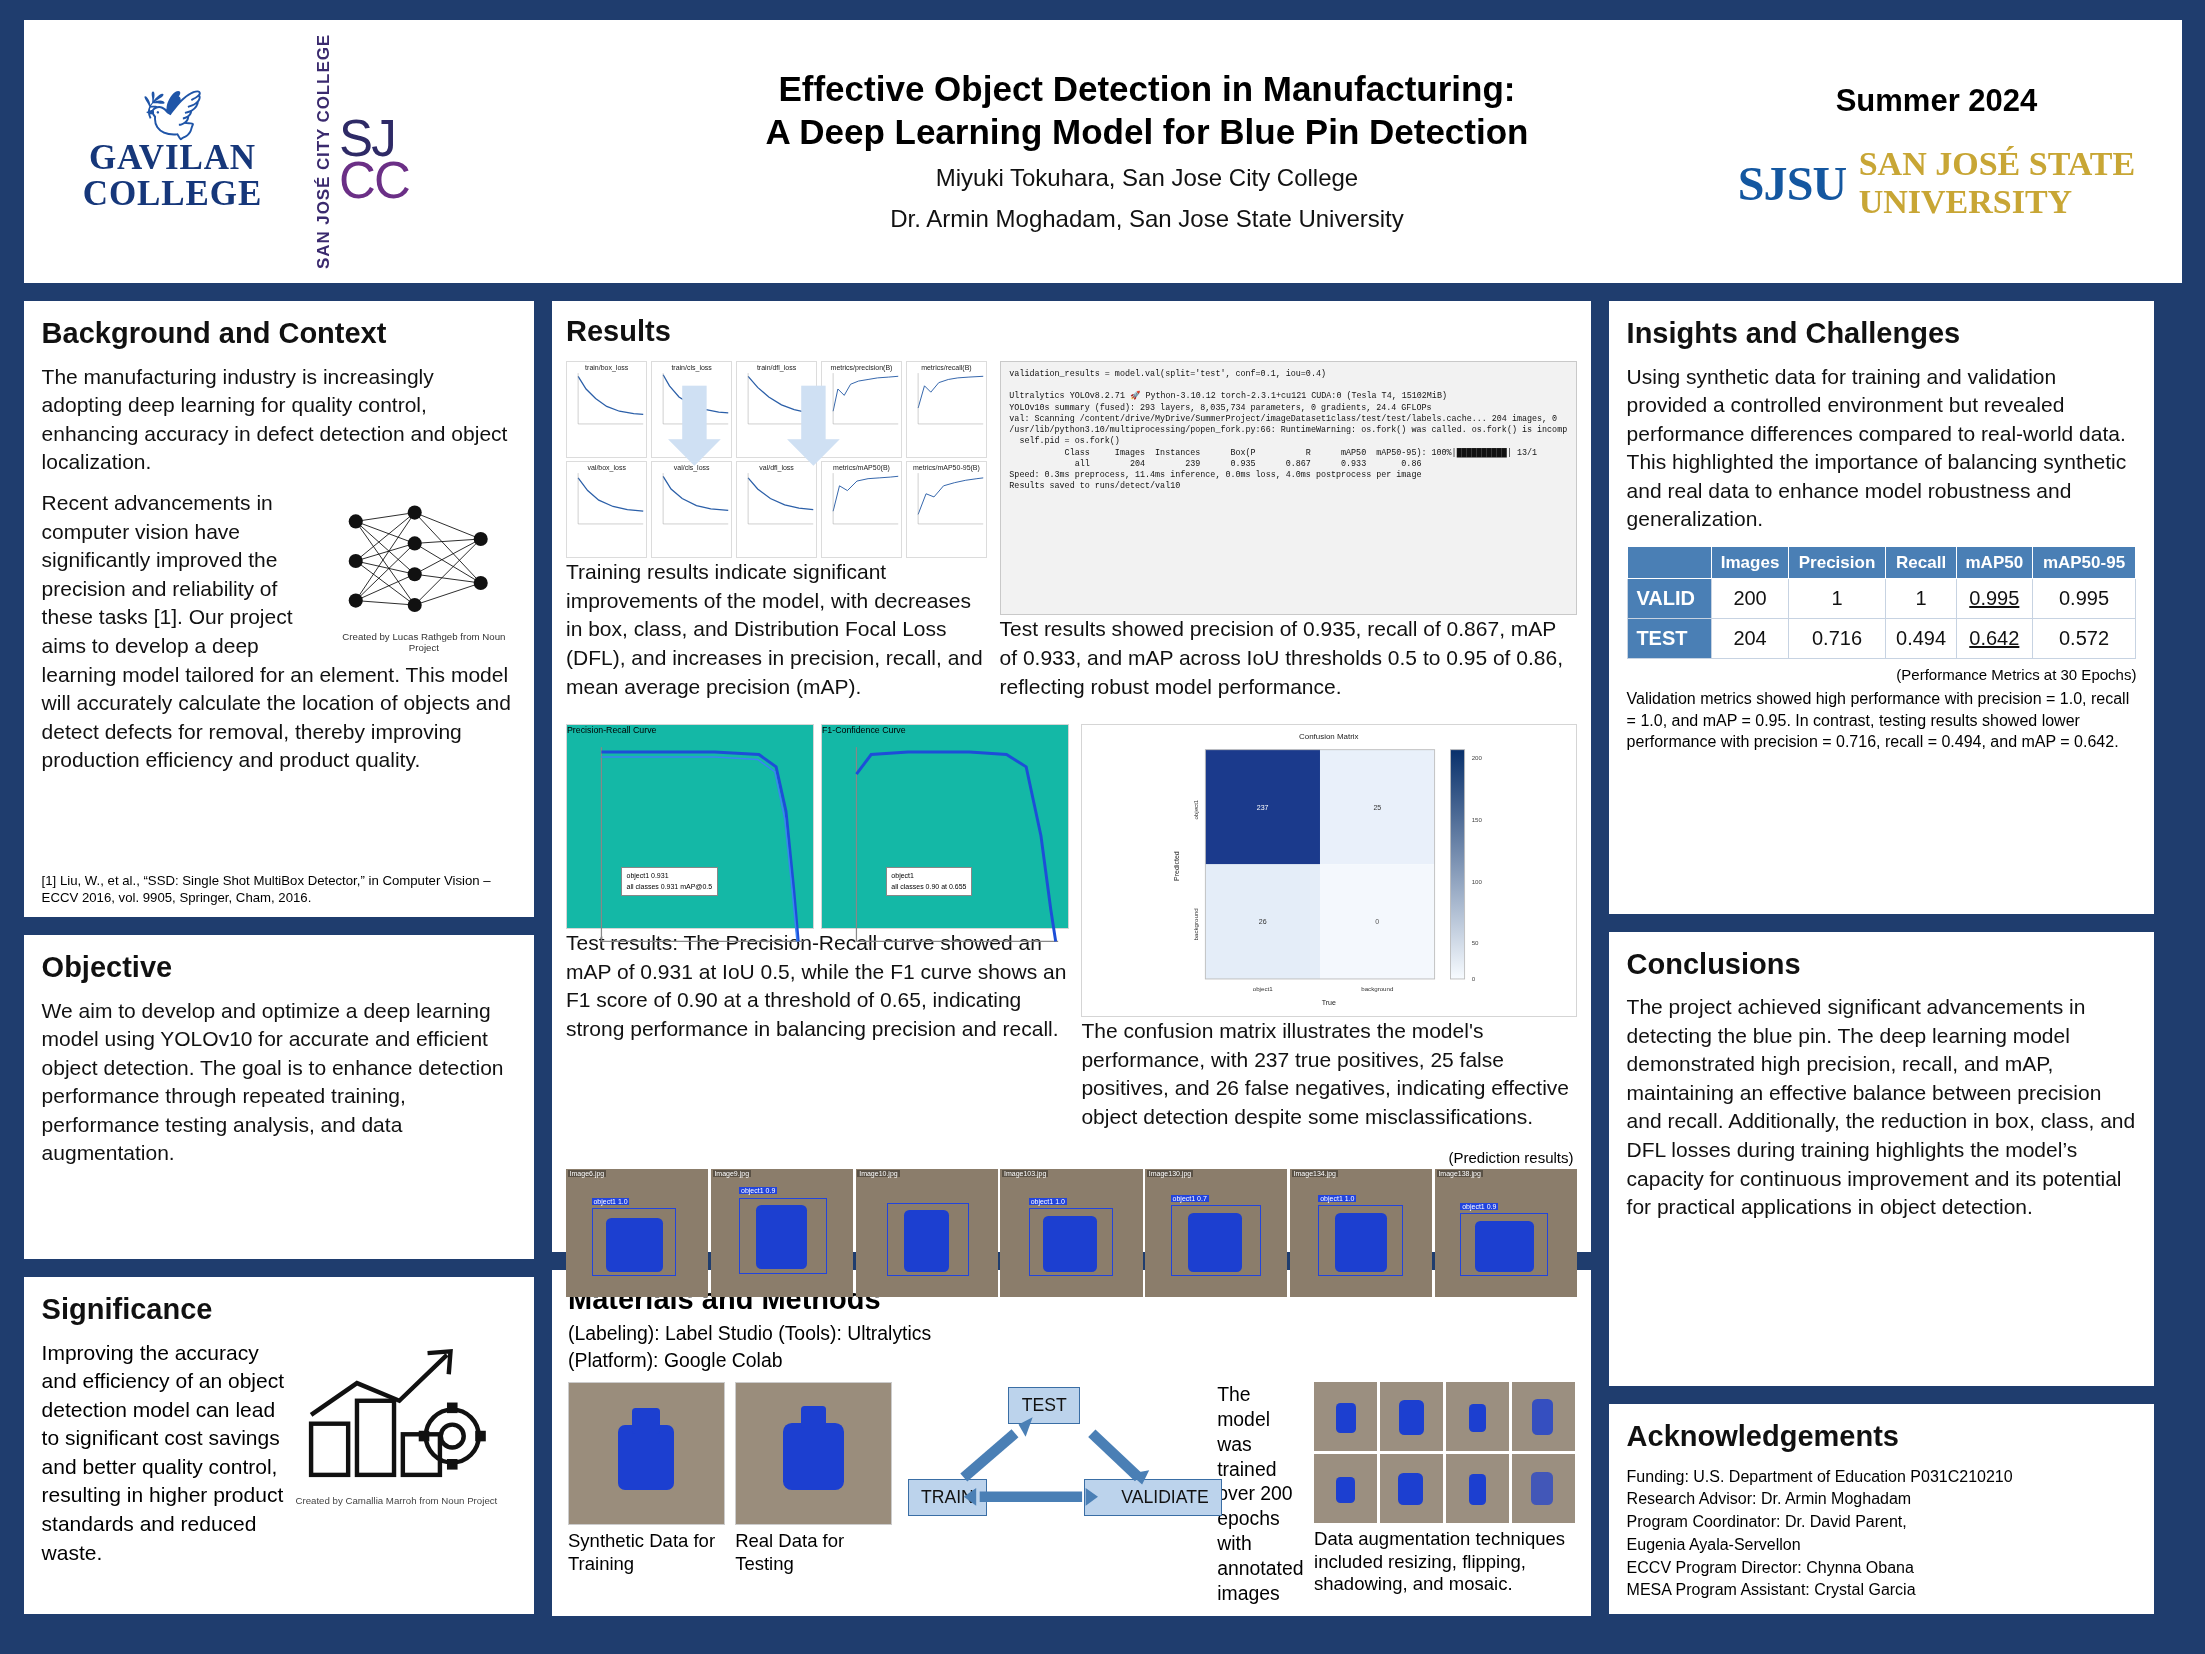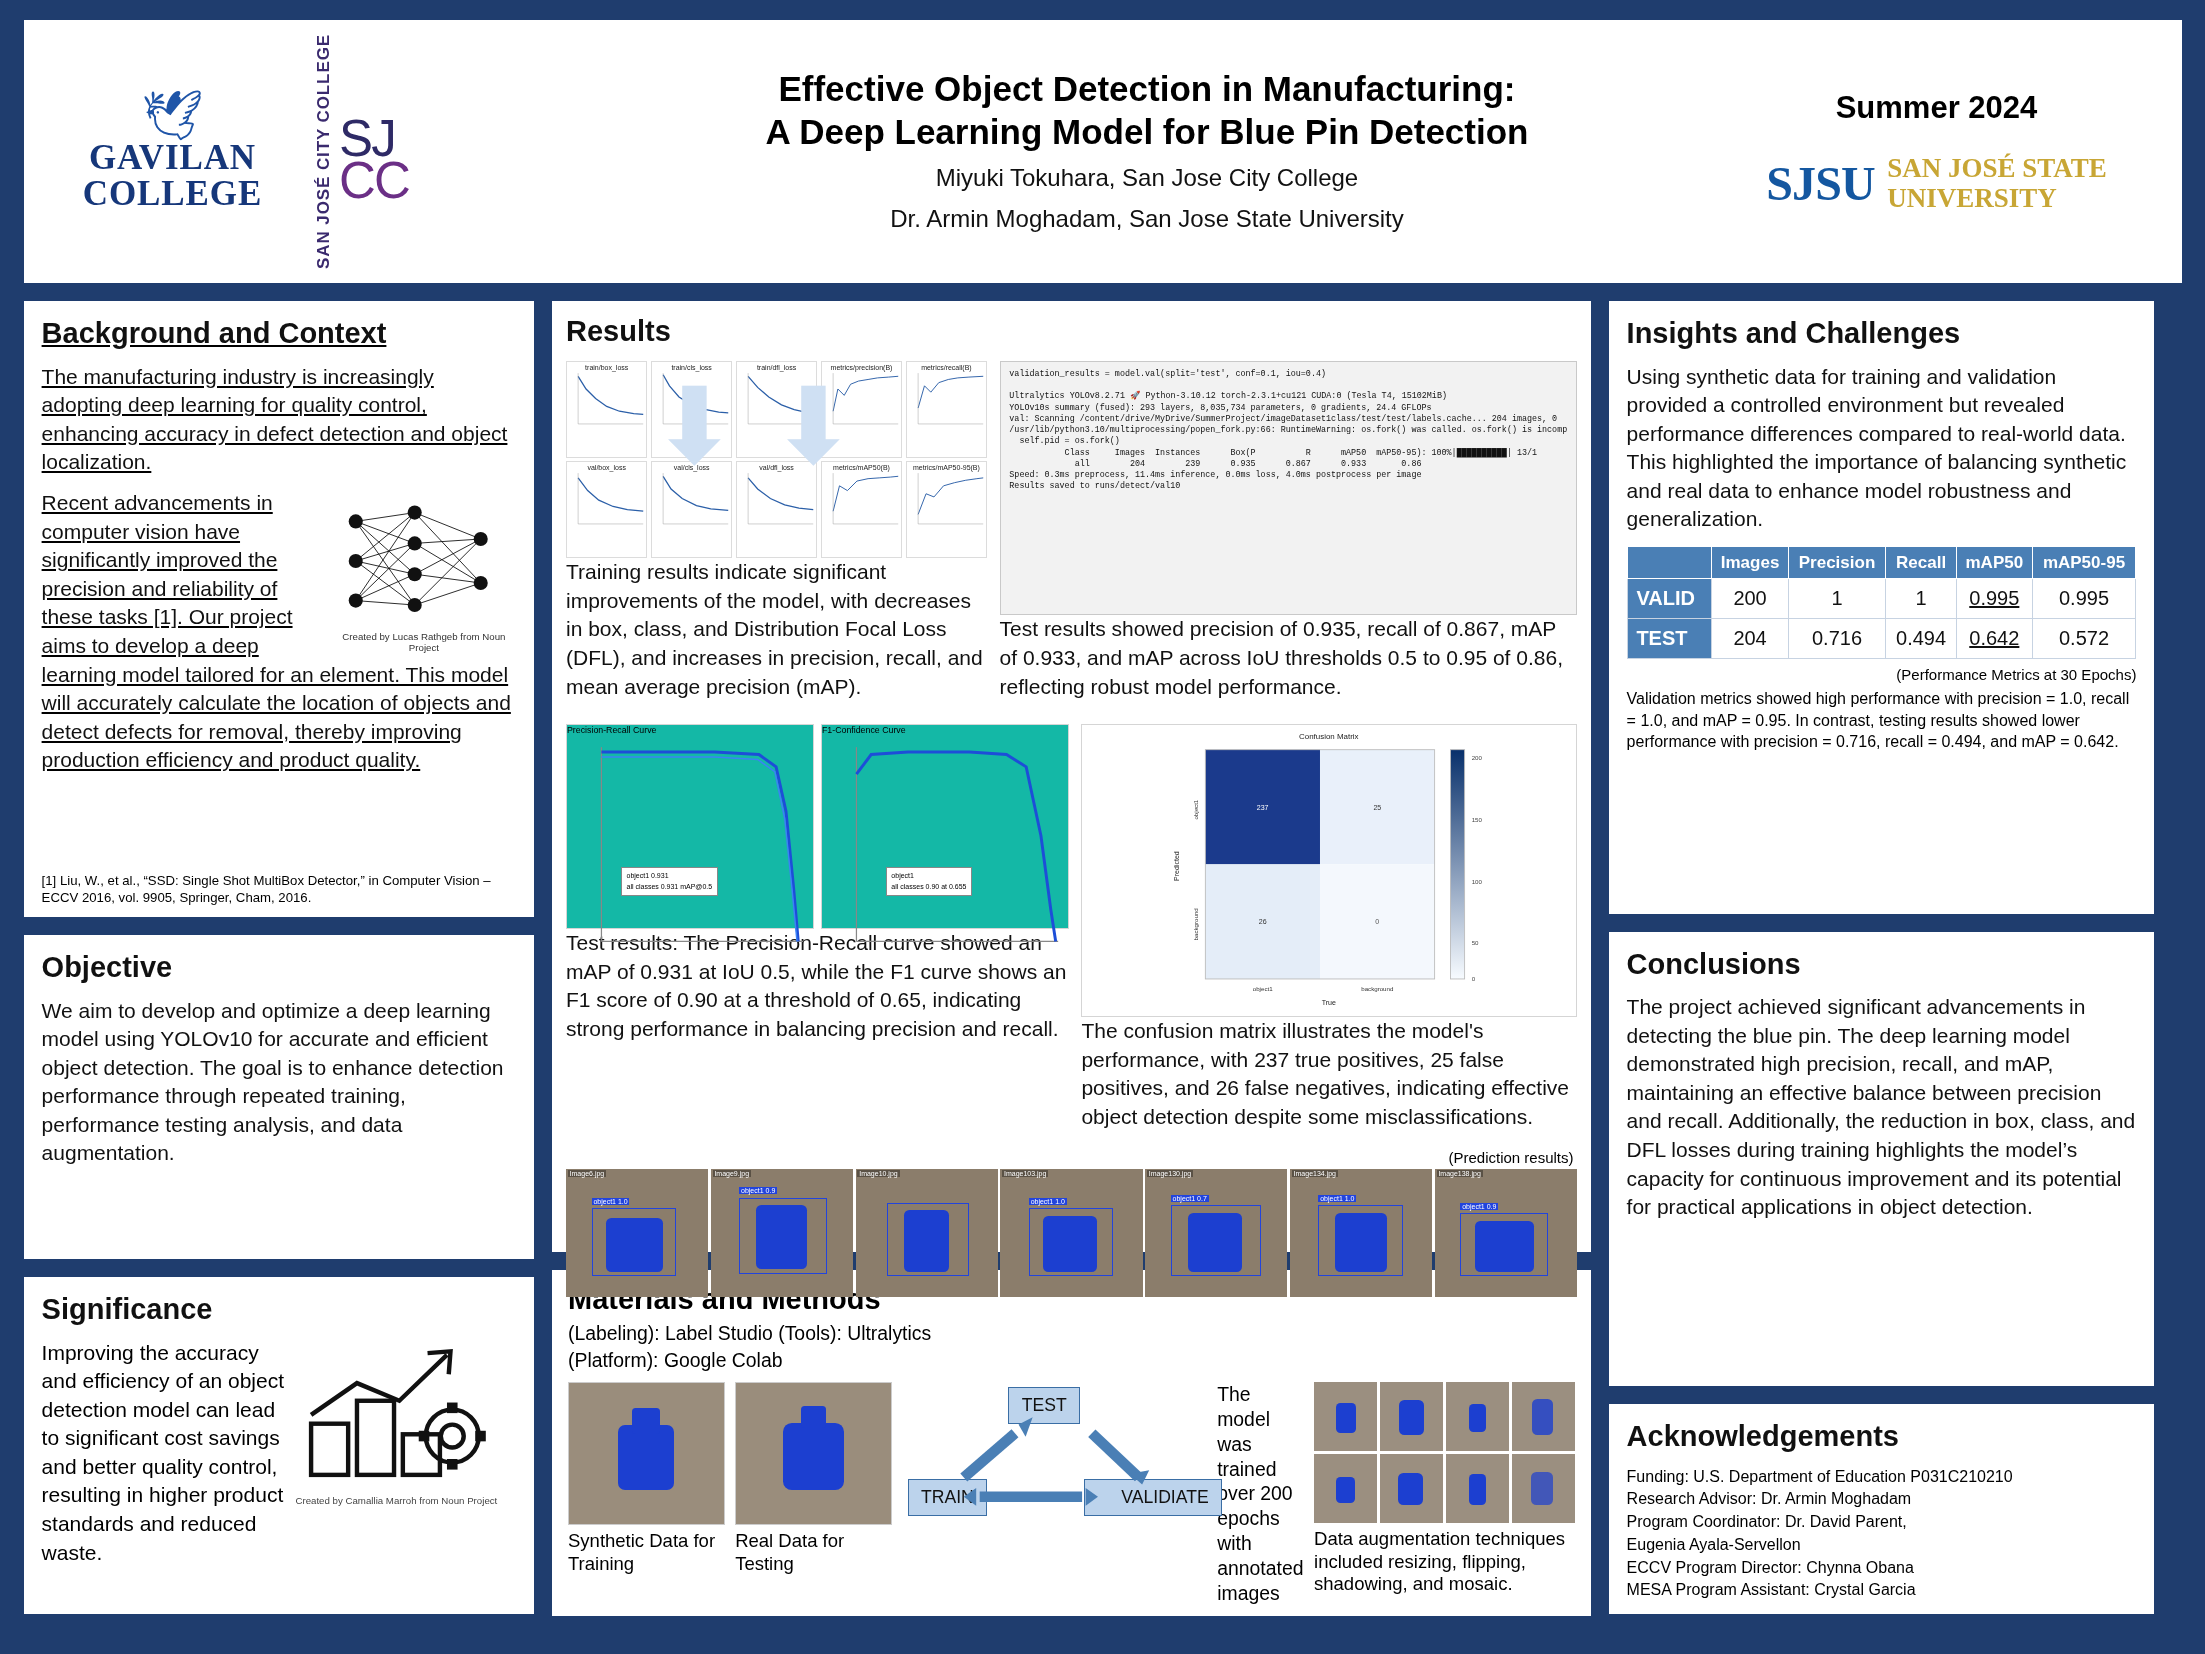--- a/index.html
+++ b/index.html
@@ -32,34 +32,34 @@
   .sjcc-letters{font-family:"Liberation Sans",sans-serif;font-weight:400;color:#2e2a66;line-height:0.82;margin-top:16px;}
   .sjcc-sj{font-size:51px;letter-spacing:-1.8px;}
   .sjcc-cc{font-size:51px;color:#6b2f86;letter-spacing:-1.8px;}
   .hdr-center{flex:1;text-align:center;}
   .ttl{font-size:35px;font-weight:700;color:#000;line-height:1.22;}
   .authors{font-size:24px;color:#111;line-height:1.35;margin-top:8.8px;}
   .hdr-right{width:459px;flex:none;text-align:center;}
   .term{font-size:31px;font-weight:700;color:#000;margin-bottom:26.5px;}
   .sjsu{display:flex;align-items:center;justify-content:center;gap:12.4px;}
   .sjsu-mark{font-size:48px;font-weight:700;color:#1457a0;font-family:"Liberation Serif",serif;letter-spacing:-0.9px;}
-  .sjsu-txt{font-family:"Liberation Serif",serif;color:#c8a635;font-size:27px;font-weight:700;line-height:1.12;text-align:left;}
+  .sjsu-txt{font-family:"Liberation Serif",serif;color:#c8a635;font-size:34px;font-weight:700;line-height:1.12;text-align:left;}
 
   
   .body{display:flex;gap:16px;margin-top:16px;height:1315px;}
   .col-left{width:512px;display:flex;flex-direction:column;gap:16px;}
   .col-mid{width:1041px;display:flex;flex-direction:column;gap:16px;}
   .col-right{width:547px;display:flex;flex-direction:column;gap:16px;}
 
   .card{background:#fff;border:1.8px solid #1f3d6e;box-sizing:border-box;padding:12.4px 17.6px;}
   .card h2{font-size:29px;margin:3.5px 0 12.4px 0;color:#111;font-weight:700;}
   .card p{font-size:21px;line-height:1.36;margin:0 0 12.4px 0;color:#111;}
 
   
-  .bg-card{height:618px;position:relative;text-decoration:underline;}
+  .bg-card{height:618px;position:relative;}
   .nn-wrap{float:right;width:185px;height:150px;margin:5.3px 0 3.5px 12.4px;}
   .nn-cap{font-size:9.7px;color:#333;text-align:center;margin-top:1.8px;}
   .ref{font-size:13.2px;line-height:1.28;position:absolute;bottom:10.6px;left:17.6px;right:17.6px;}
 
   .obj-card{height:326px;}
   .sig-card{flex:1;position:relative;}
   .sig-flex{display:flex;gap:7px;}
   .sig-txt{flex:1;font-size:21px;line-height:1.36;}
   .sig-img{width:221px;}
   .sig-cap{font-size:9.7px;color:#444;margin-top:3.5px;}

